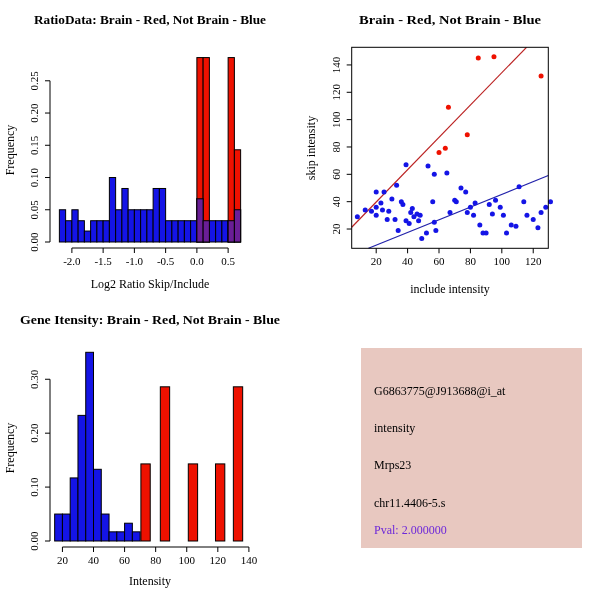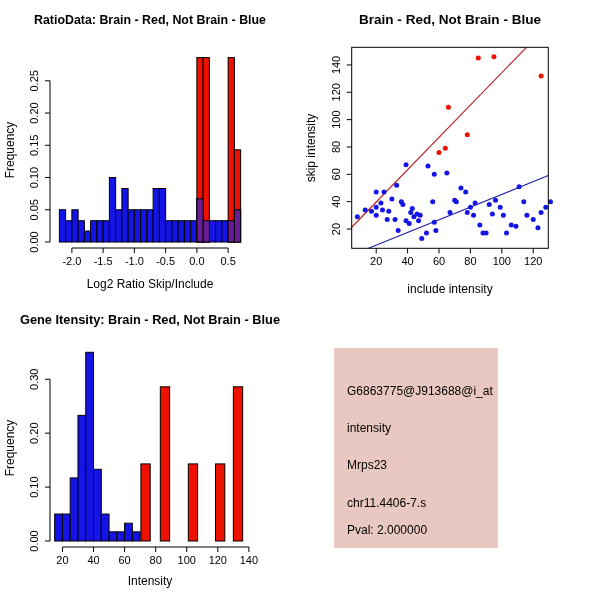--- a/index.html
+++ b/index.html
@@ -1,23 +1,23 @@
 <!DOCTYPE html>
 <html><head>
 <meta charset="utf-8">
 <style>
   html,body{margin:0;padding:0;background:#ffffff;}
   .canvas{position:relative;width:600px;height:600px;background:#ffffff;
-          font-family:Liberation Sans, sans-serif;display:flex;flex-wrap:wrap;}
+          font-family:Liberation Serif, serif;display:flex;flex-wrap:wrap;}
   .panel{width:300px;height:300px;position:relative;}
   svg{display:block;}
   .chart-title{font-size:12px;font-weight:bold;fill:#000;}
   .ax-label{font-size:12px;fill:#000;}
   .tick-label{font-size:11px;fill:#000;}
-  .info-box{position:absolute;left:34px;top:48px;width:164px;height:200px;}
+  .info-box{position:absolute;left:61px;top:48px;width:221px;height:200px;}
   .info-line{position:absolute;left:13px;font-size:12px;color:#000;white-space:nowrap;}
 </style>
 </head>
 <body>
 
 <div class="canvas">
 
   <div class="panel">
     <svg width="300" height="300">
       <text class="chart-title" x="150" y="24" text-anchor="middle" textLength="232" lengthAdjust="spacingAndGlyphs">RatioData: Brain - Red, Not Brain - Blue</text>
@@ -247,18 +247,18 @@
           <text x="38" y="79.26086956521738" text-anchor="middle" class="tick-label" transform="rotate(-90 38 79.26086956521738)">0.30</text>
         </g>
     </svg>
   </div>
 
   <div class="panel">
     <div class="info-box" id="info-box" style="background: rgb(232, 200, 192);">
       <div class="info-line" style="top:36px;">G6863775@J913688@i_at</div>
       <div class="info-line" style="top:73px;">intensity</div>
       <div class="info-line" style="top:110px;">Mrps23</div>
-      <div class="info-line" style="top:148px;">chr11.4406-7.s</div>
-      <div class="info-line" id="pval-line" style="top: 175px; color: #000000;">Pval: 2.000000</div>
+      <div class="info-line" style="top:148px;">chr11.4406-5.s</div>
+      <div class="info-line" id="pval-line" style="top: 175px; color: #6d28d9;">Pval: 2.000000</div>
     </div>
   </div>
 
 </div>
 
 </body></html>

